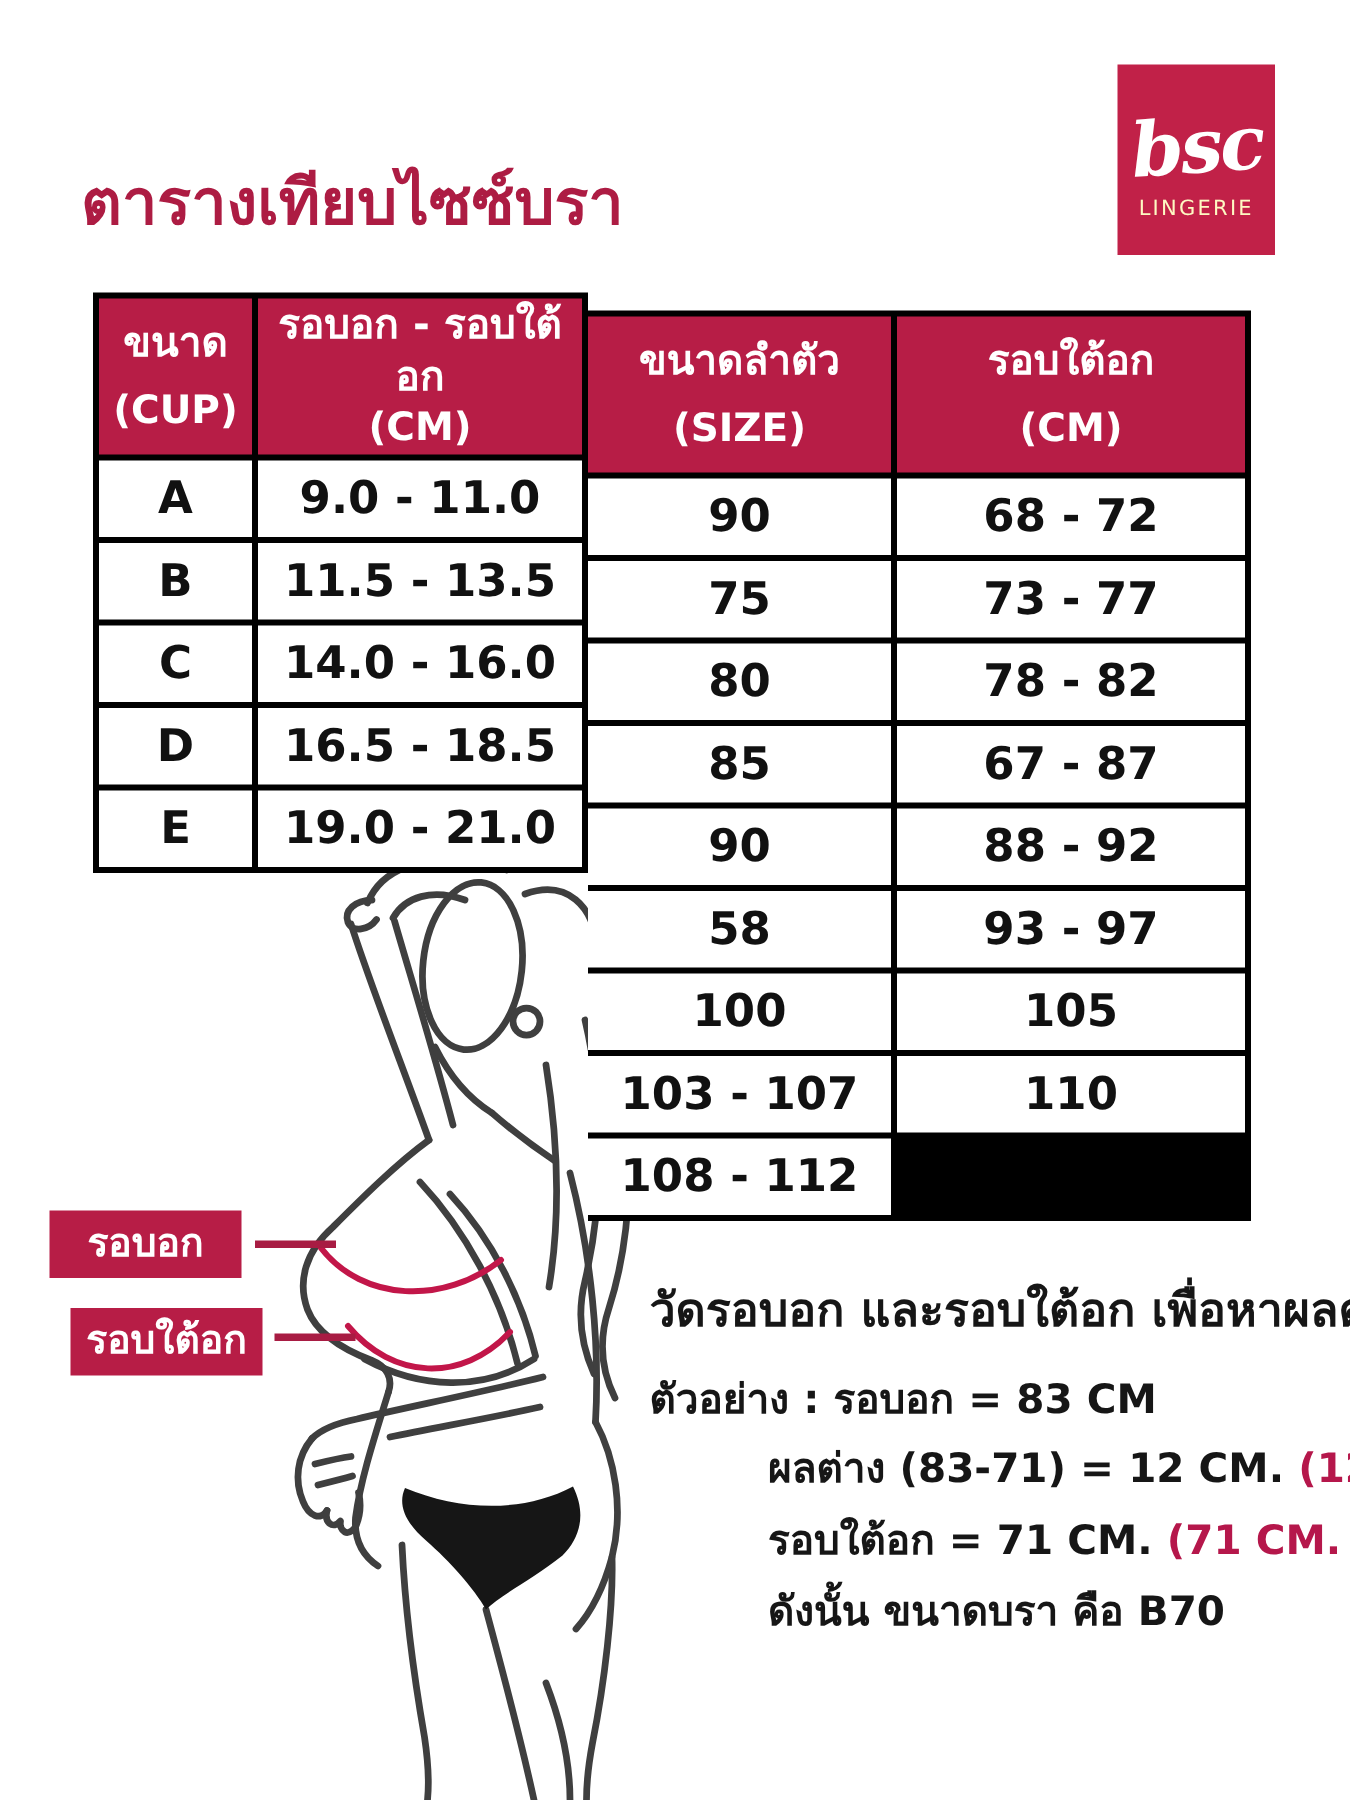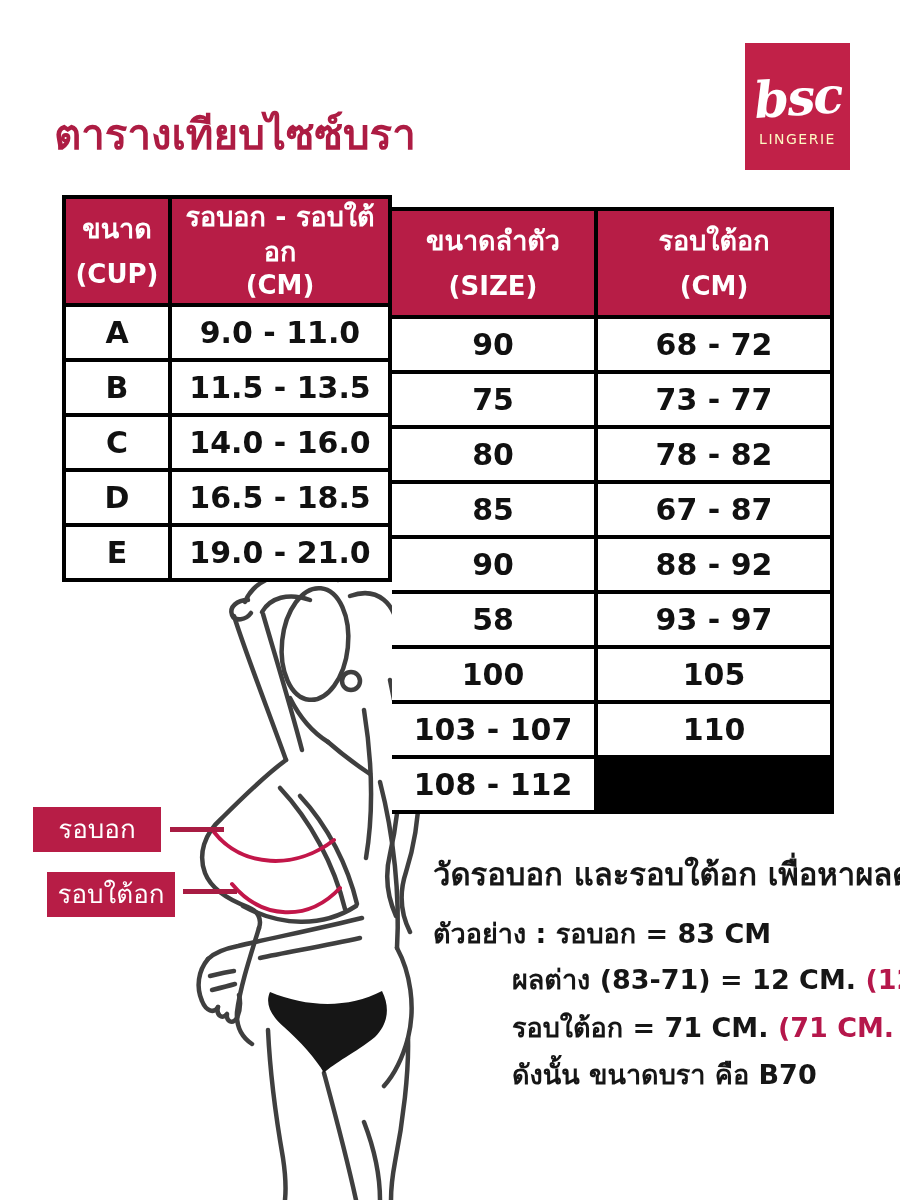--- a/index.html
+++ b/index.html
@@ -28,21 +28,21 @@
   .cell{background:#fff;display:flex;align-items:center;justify-content:center;
         font-weight:bold;font-size:30px;color:#111;line-height:1;}
   .th{background:#B71D46;color:#fff;flex-direction:column;justify-content:space-evenly;
       font-size:27px;text-align:center;padding:0 2px;line-height:1.3;}
   .th .sub{font-size:26px;}
 
   
   .figure{position:absolute;left:150px;top:562px;width:322px;height:638px;z-index:1;}
 
   
-  .mbox{position:absolute;background:#B71D46;color:#fff;font-weight:normal;font-size:26px;
+  .mbox{position:absolute;background:#B71D46;color:#fff;font-weight:bold;font-size:26px;
         display:flex;align-items:center;justify-content:center;z-index:4;line-height:1.2;}
   .mbox-bust{left:33px;top:807px;width:128px;height:45px;}
   .mbox-under{left:47px;top:872px;width:128px;height:45px;}
   .mline{position:absolute;height:5px;background:#A81C43;z-index:4;}
   .mline-bust{left:170px;top:827px;width:54px;}
   .mline-under{left:183px;top:889px;width:54px;}
 
   
   .instr{position:absolute;color:#161616;font-weight:bold;white-space:nowrap;z-index:3;line-height:1.35;}
   .instr-heading{left:433px;top:854px;font-size:31px;}

